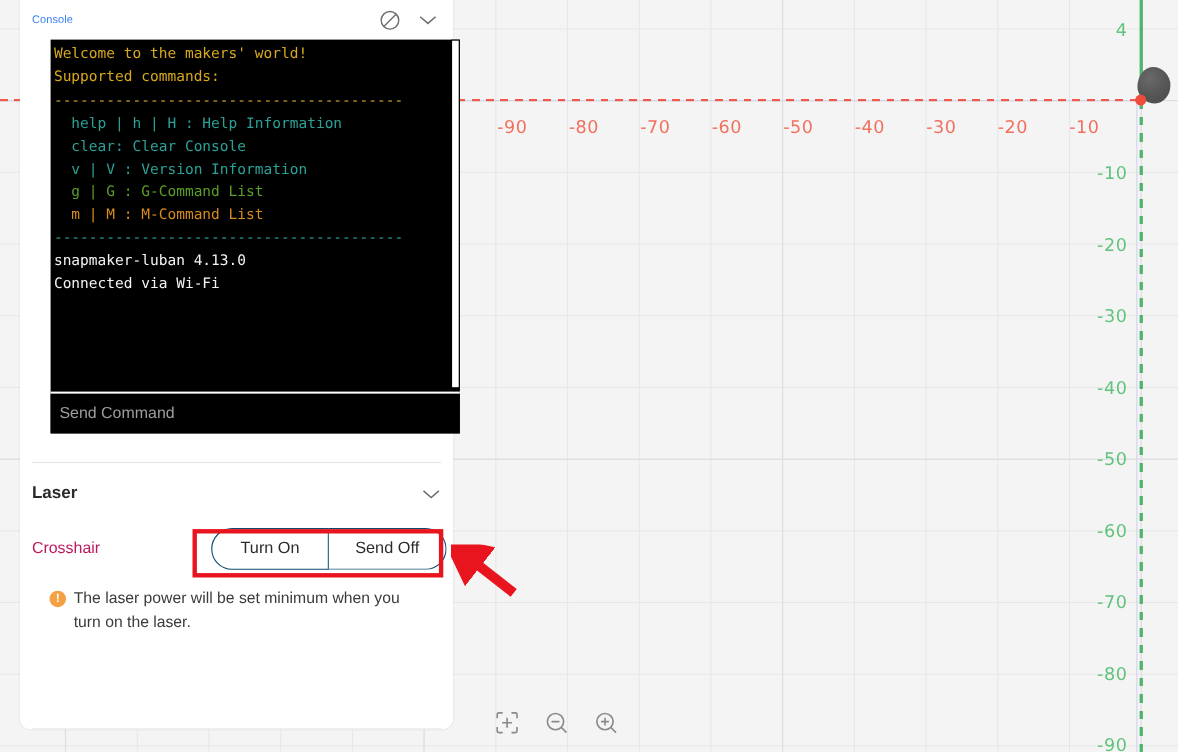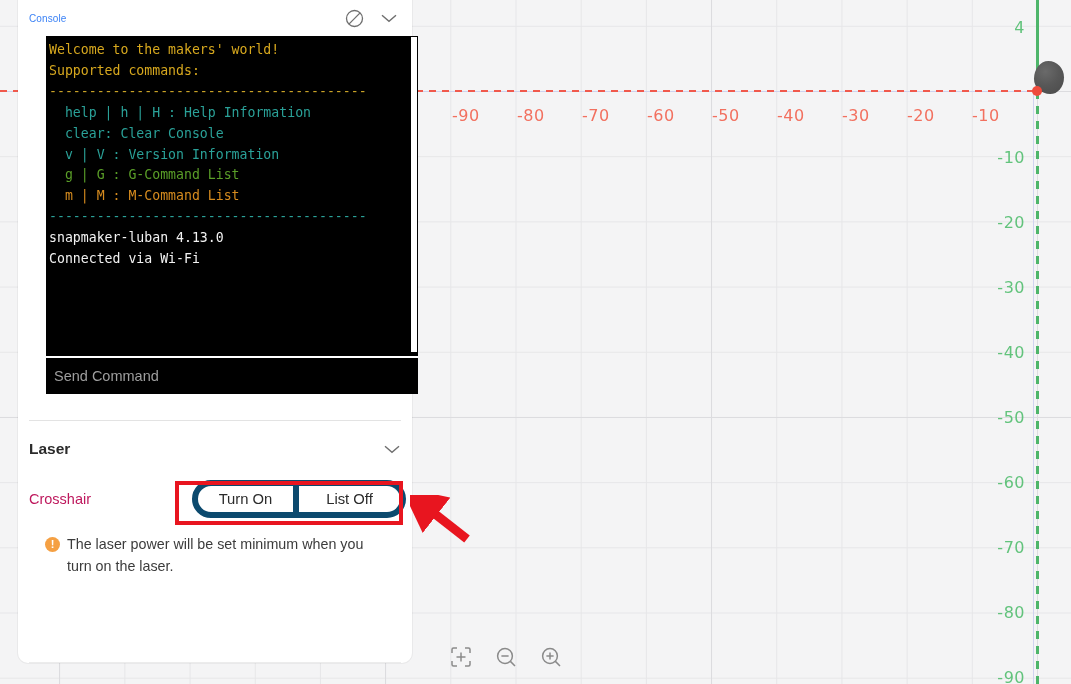--- a/index.html
+++ b/index.html
@@ -175,21 +175,21 @@
     display: flex; align-items: center;
     height: 40px; margin-top: 6px;
   }
   .crosshair-label { font-size: 14.5px; color: #be185d; }
   .btn-group {
     position: absolute; left: 163px; top: 1px;
     display: flex;
   }
   .pill-btn {
     width: 107px; height: 38px;
-    background: #fff; border: 6px solid #0c4a6e;
+    background: #fff; border: 1px solid #0c4a6e;
     font-size: 14.8px; color: #2b2b2b;
     font-family: "Liberation Sans", sans-serif;
     cursor: pointer;
     display: flex; align-items: center; justify-content: center;
   }
   .pill-btn.left  { border-radius: 19px 0 0 19px; }
   .pill-btn.right { border-radius: 0 19px 19px 0; border-left: none; }
 
   .notice {
     display: flex; gap: 7px;
@@ -332,21 +332,21 @@
           <svg width="18" height="12" viewBox="0 0 18 12" fill="none" stroke="#6f6f6f" stroke-width="1.4">
             <path d="M2 3.2 9 9.3 16 3.2"></path>
           </svg>
         </div>
       </div>
 
       <div class="crosshair-row">
         <div class="crosshair-label">Crosshair</div>
         <div class="btn-group">
           <button class="pill-btn left">Turn On</button>
-          <button class="pill-btn right">List Off</button>
+          <button class="pill-btn right">Send Off</button>
         </div>
       </div>
 
       <div class="notice">
         <div class="notice-icon"></div>
         <div class="notice-text">The laser power will be set minimum when you turn on the laser.</div>
       </div>
     </div>
 
     <div class="bottom-divider"></div>

